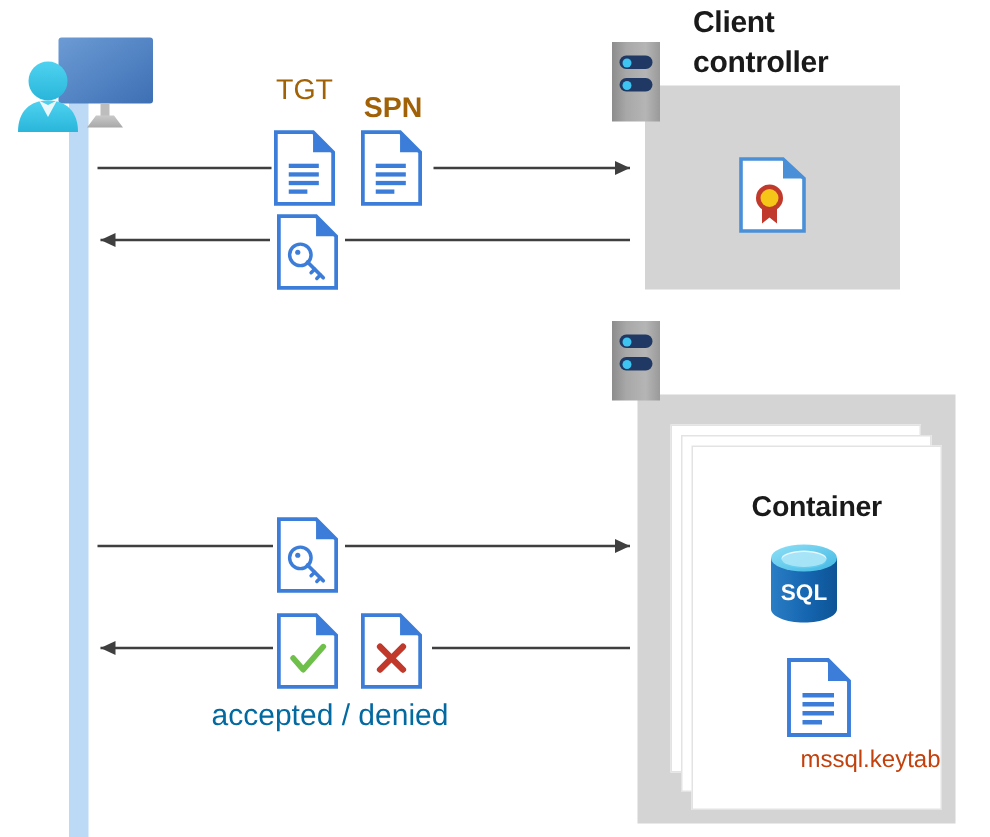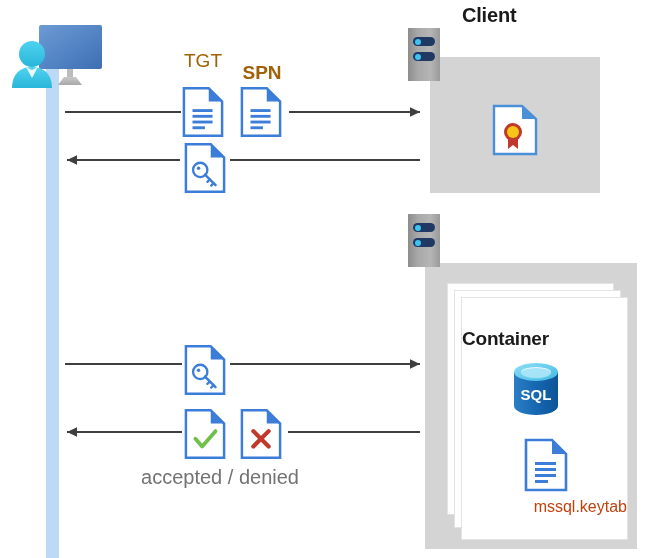--- a/index.html
+++ b/index.html
@@ -48,38 +48,38 @@
   
   #linux-title {
     left: 462px; top: 221px;
     font-size: 20px;
     line-height: 27px;
   }
   
   #container-title {
     left: 0px; top: 30px;
     width: 100%;
-    text-align: left;
+    text-align: center;
     font-size: 19px;
   }
   
   #keytab-label {
     left: 0; top: 200px;
     width: 100%;
     text-align: right;
     font-size: 16px;
     color: #c2410c;
   }
   
   #verdict-label {
     left: 70px; top: 466px;
     width: 300px;
     text-align: center;
     font-size: 20px;
-    color: #737373;
+    color: #0369a1;
   }
   .doc-caption {
     font-size: 19px;
     color: #a16207;
     text-align: center;
   }
   #tgt-caption { left: 178px; top: 50px; width: 50px; }
   #spn-caption { left: 236px; top: 62px; width: 52px; font-weight: bold; }
 
   
@@ -182,20 +182,21 @@
     <div class="bar b1">
         <div class="dot"></div>
       </div>
     <div class="bar b2">
         <div class="dot"></div>
       </div>
   </div>
 
   <div id="dc-title" class="abs title-bold">
     <div>Client</div>
+    <div>controller</div>
   </div>
 
   <div class="abs icon-slot" style="left:492px; top:104px;">
     <svg width="46" height="52" viewBox="0 0 46 52" xmlns="http://www.w3.org/2000/svg">
       <path d="M2 2 H30 L44 15 V50 H2 Z" fill="#ffffff" stroke="#4a90d9" stroke-width="2.4"></path>
       <path d="M30 2 L44 15 H30 Z" fill="#4a90d9"></path>
 
       <path d="M16 30 L16 45 L21 41 L26 45 L26 30 Z" fill="#c0392b"></path>
 
       <circle cx="21" cy="28" r="9" fill="#c0392b"></circle>

